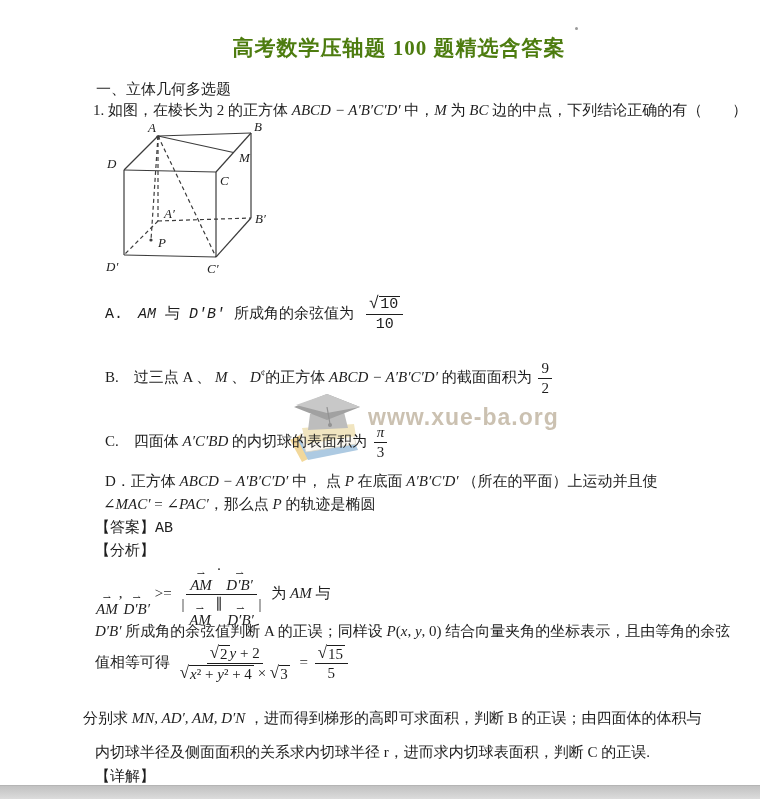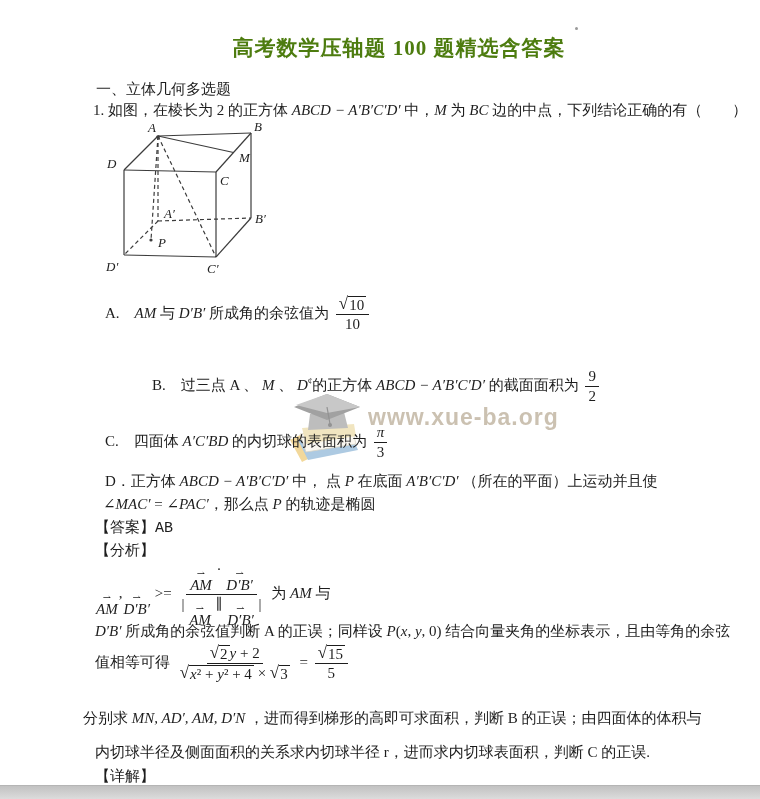--- a/index.html
+++ b/index.html
@@ -109,29 +109,29 @@
     <text x="144" y="44">M</text>
     <text x="125" y="67">C</text>
     <text x="12" y="50">D</text>
     <text x="69" y="100">A′</text>
     <text x="160" y="105">B′</text>
     <text x="63" y="129">P</text>
     <text x="11" y="153">D′</text>
     <text x="112" y="155">C′</text>
   </svg>
 
-  <div class="line" style="left:105px;top:296px;"><span>A.　</span><span class="it">AM</span><span> 与 </span><span class="it">D′B′</span><span> 所成角的余弦值为 </span><span class="frac">
+  <div class="line" style="left:105px;top:296px;font-family:Liberation Mono, monospace;"><span>A.　</span><span class="it">AM</span><span> 与 </span><span class="it">D′B′</span><span> 所成角的余弦值为 </span><span class="frac">
         <span class="fnum"><span class="rad">
             <span class="rsign">√</span>
             <span class="rbody"><span>10</span></span>
           </span></span>
         <span class="fden"><span>10</span></span>
       </span></div>
 
-  <div class="line" style="left:105px;top:368px;margin-left:47px;"><span>B.　过三点 A 、 </span><span class="it">M</span><span> 、 </span><span class="it">D</span><sup class="supr">¢</sup><span>的正方体 </span><span class="it">ABCD − A′B′C′D′</span><span> 的截面面积为 </span><span class="frac">
+  <div class="line" style="left:105px;top:360px;"><span>B.　过三点 A 、 </span><span class="it">M</span><span> 、 </span><span class="it">D</span><sup class="supr">¢</sup><span>的正方体 </span><span class="it">ABCD − A′B′C′D′</span><span> 的截面面积为 </span><span class="frac">
         <span class="fnum"><span>9</span></span>
         <span class="fden"><span>2</span></span>
       </span></div>
 
   <div class="line" style="left:105px;top:424px;"><span>C.　四面体 </span><span class="it">A′C′BD</span><span> 的内切球的表面积为 </span><span class="frac">
         <span class="fnum"><span class="it">π</span></span>
         <span class="fden"><span>3</span></span>
       </span></div>
 
   <div class="line" style="left:105px;top:471px;"><span>D．正方体 </span><span class="it">ABCD − A′B′C′D′</span><span> 中， 点 </span><span class="it">P</span><span> 在底面 </span><span class="it">A′B′C′D′</span><span> （所在的平面）上运动并且使</span></div>

